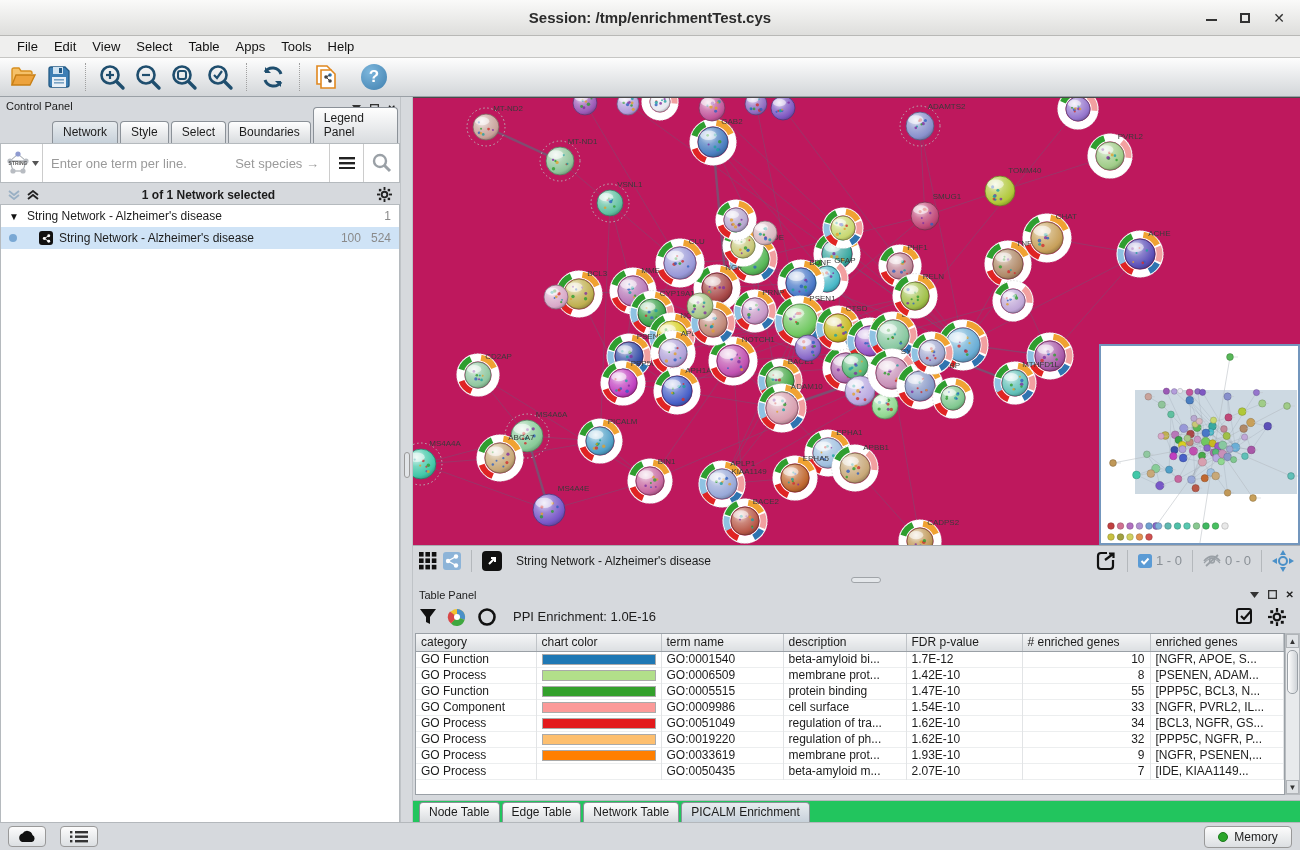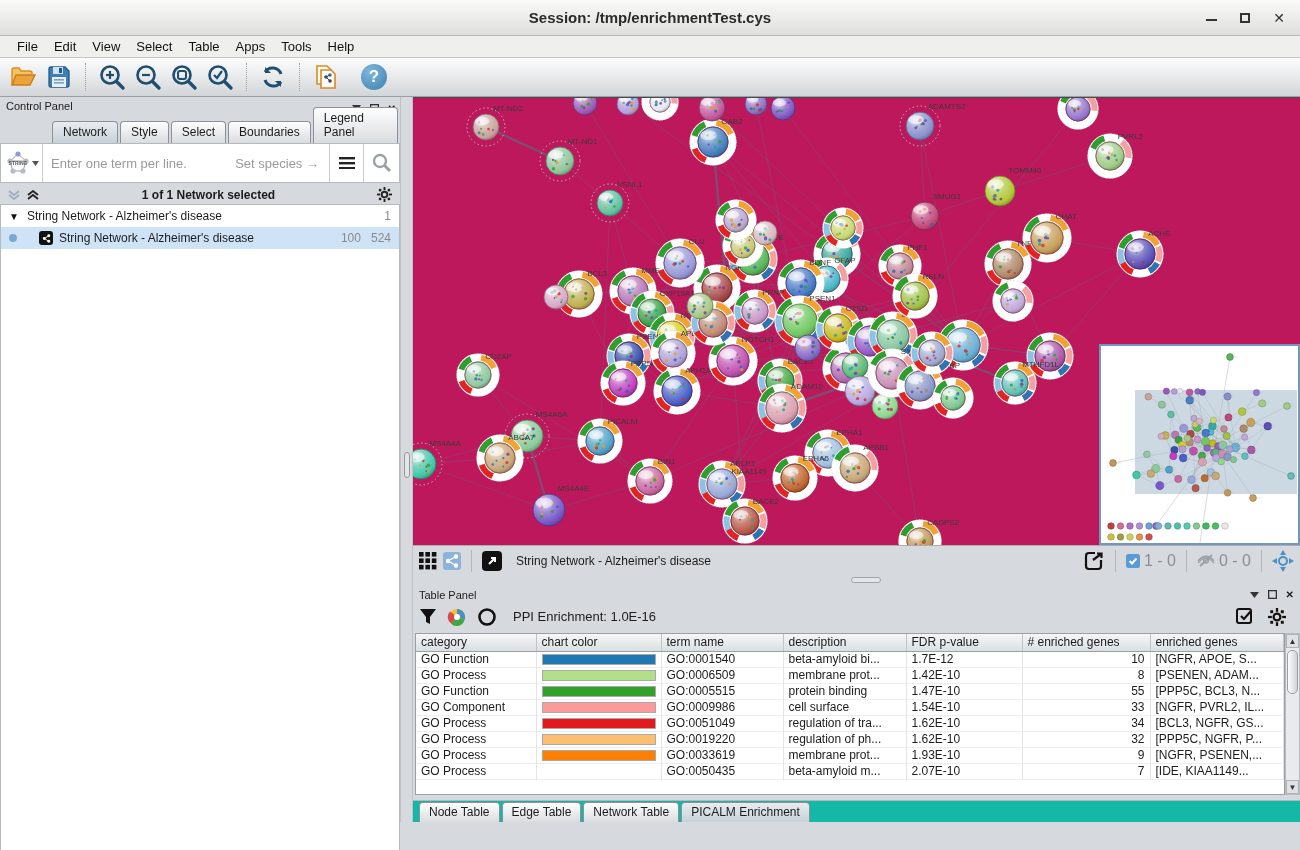--- a/index.html
+++ b/index.html
@@ -56,21 +56,21 @@
   #v-divider .grip { position:absolute; left:3px; top:355px; width:6px; height:26px; border:1px solid #999; border-radius:3px; background:#e2e5e8; }
 
   
   #network-area { left:413px; top:97px; width:887px; height:448px; background:#be185d; border-top:1px solid #4a4a4a; overflow:hidden; }
   #navigator { left:1099px; top:344px; width:201px; height:201px; background:#fff; border:2px solid #7396bd; }
 
   
   #netbar { left:413px; top:545px; width:887px; height:30px; background:#d6d9dd; border-top:1px solid #a9adb1; display:flex; align-items:center; padding:0 6px; gap:6px; }
   #netbar-title { font-size:12px; color:#1c1c1c; margin-left:8px; }
   .netbar-sep { width:1px; height:22px; border-left:1px solid #b4b8bc; margin:0 4px; }
-  .badge { font-size:16px; color:#8a9096; display:flex; align-items:center; gap:4px; }
+  .badge { font-size:13px; color:#8a9096; display:flex; align-items:center; gap:4px; }
 
   
   #h-splitter { left:413px; top:575px; width:887px; height:10px; background:#d6d9dd; }
   #h-splitter .grip { position:absolute; left:438px; top:2px; width:30px; height:6px; border:1px solid #a0a4a8; border-radius:3px; background:#e4e7ea; }
 
   
   #table-panel { left:413px; top:585px; width:887px; height:215px; background:#d6d9dd; }
   #tp-header { left:6px; top:2px; width:875px; height:15px; display:flex; align-items:center; }
   #tp-toolbar { left:6px; top:17px; width:875px; height:29px; display:flex; align-items:center; gap:10px; }
   #ppi-text { font-size:13px; color:#1c1c1c; margin-left:6px; }
@@ -80,21 +80,21 @@
   th { background:linear-gradient(#f5f6f7,#dcdfe2); border-right:1px solid #c0c4c8; border-bottom:1px solid #9aa0a6; font-weight:normal; text-align:left; padding:1px 5px; height:17px; }
   td { border-right:1px solid #e2e4e6; padding:0 5px; height:16px; white-space:nowrap; overflow:hidden; }
   tr.data-row { border-bottom:1px solid #eceeef; }
   td.num { text-align:right; }
   .swatch { width:100%; height:11px; border:1px solid #aaa; }
   #table-vscroll { left:872px; top:48px; width:15px; height:162px; background:#e8eaec; border:1px solid #b8bcc0; }
   .scroll-arrow { width:13px; height:14px; background:#dfe2e5; border:1px solid #b0b4b8; font-size:8px; text-align:center; line-height:14px; color:#333; }
   #vthumb { position:absolute; left:1px; top:16px; width:11px; height:44px; background:linear-gradient(90deg,#fdfdfd,#cfd3d7); border:1px solid #9aa0a6; border-radius:5px; }
 
   
-  #bottom-tabs { left:413px; top:800px; width:887px; height:22px; background:#14b8a6; border-top:1px solid #b4b8bc; display:flex; align-items:flex-end; gap:2px; padding-left:6px; }
+  #bottom-tabs { left:413px; top:800px; width:887px; height:22px; background:#22c55e; border-top:1px solid #b4b8bc; display:flex; align-items:flex-end; gap:2px; padding-left:6px; }
   #bottom-tabs .tab { font-size:12px; padding:2px 9px 3px; border-radius:4px 4px 0 0; }
 
   
   #statusbar { left:0; top:822px; width:1300px; height:28px; background:#d6d9dd; border-top:1px solid #b4b8bc; display:flex; align-items:center; padding:0 8px; gap:14px; }
   .status-btn { width:38px; height:21px; border:1px solid #999; border-radius:4px; background:linear-gradient(#fcfcfc,#dcdfe2); display:flex; align-items:center; justify-content:center; }
   #memory-btn { margin-left:auto; width:88px; height:22px; border:1px solid #999; border-radius:4px; background:linear-gradient(#fcfcfc,#dcdfe2); display:flex; align-items:center; justify-content:center; gap:6px; font-size:12px; color:#1c1c1c; }
   #memory-dot { width:10px; height:10px; border-radius:50%; background:#2aa52a; border:1px solid #1d7a1d; }
 </style>
 </head>
 <body>
@@ -2676,14 +2676,37 @@
     </div>
   </div>
 
   <div class="abs" id="bottom-tabs">
       <div class="tab">Node Table</div>
       <div class="tab">Edge Table</div>
       <div class="tab">Network Table</div>
       <div class="tab active">PICALM Enrichment</div>
     </div>
 
+  <div class="abs" id="statusbar">
+    <div class="status-btn">
+      <svg width="20" height="13" viewBox="0 0 20 13">
+          <path d="M5 12 A4.5 4.5 0 0 1 5.5 3.5 A5.5 5.5 0 0 1 15.5 5 A3.8 3.8 0 0 1 15 12 Z" fill="#111"></path>
+        </svg>
+    </div>
+    <div class="status-btn">
+      <svg width="18" height="13" viewBox="0 0 18 13">
+          <g fill="#333">
+            <rect x="0" y="1" width="2.4" height="2.4"></rect>
+            <rect x="5" y="1" width="13" height="2.4"></rect>
+            <rect x="0" y="5.5" width="2.4" height="2.4"></rect>
+            <rect x="5" y="5.5" width="13" height="2.4"></rect>
+            <rect x="0" y="10" width="2.4" height="2.4"></rect>
+            <rect x="5" y="10" width="13" height="2.4"></rect>
+          </g>
+        </svg>
+    </div>
+    <div id="memory-btn">
+      <span id="memory-dot"></span>
+      <span>Memory</span>
+    </div>
+  </div>
 
 </div>
 
 </body></html>

